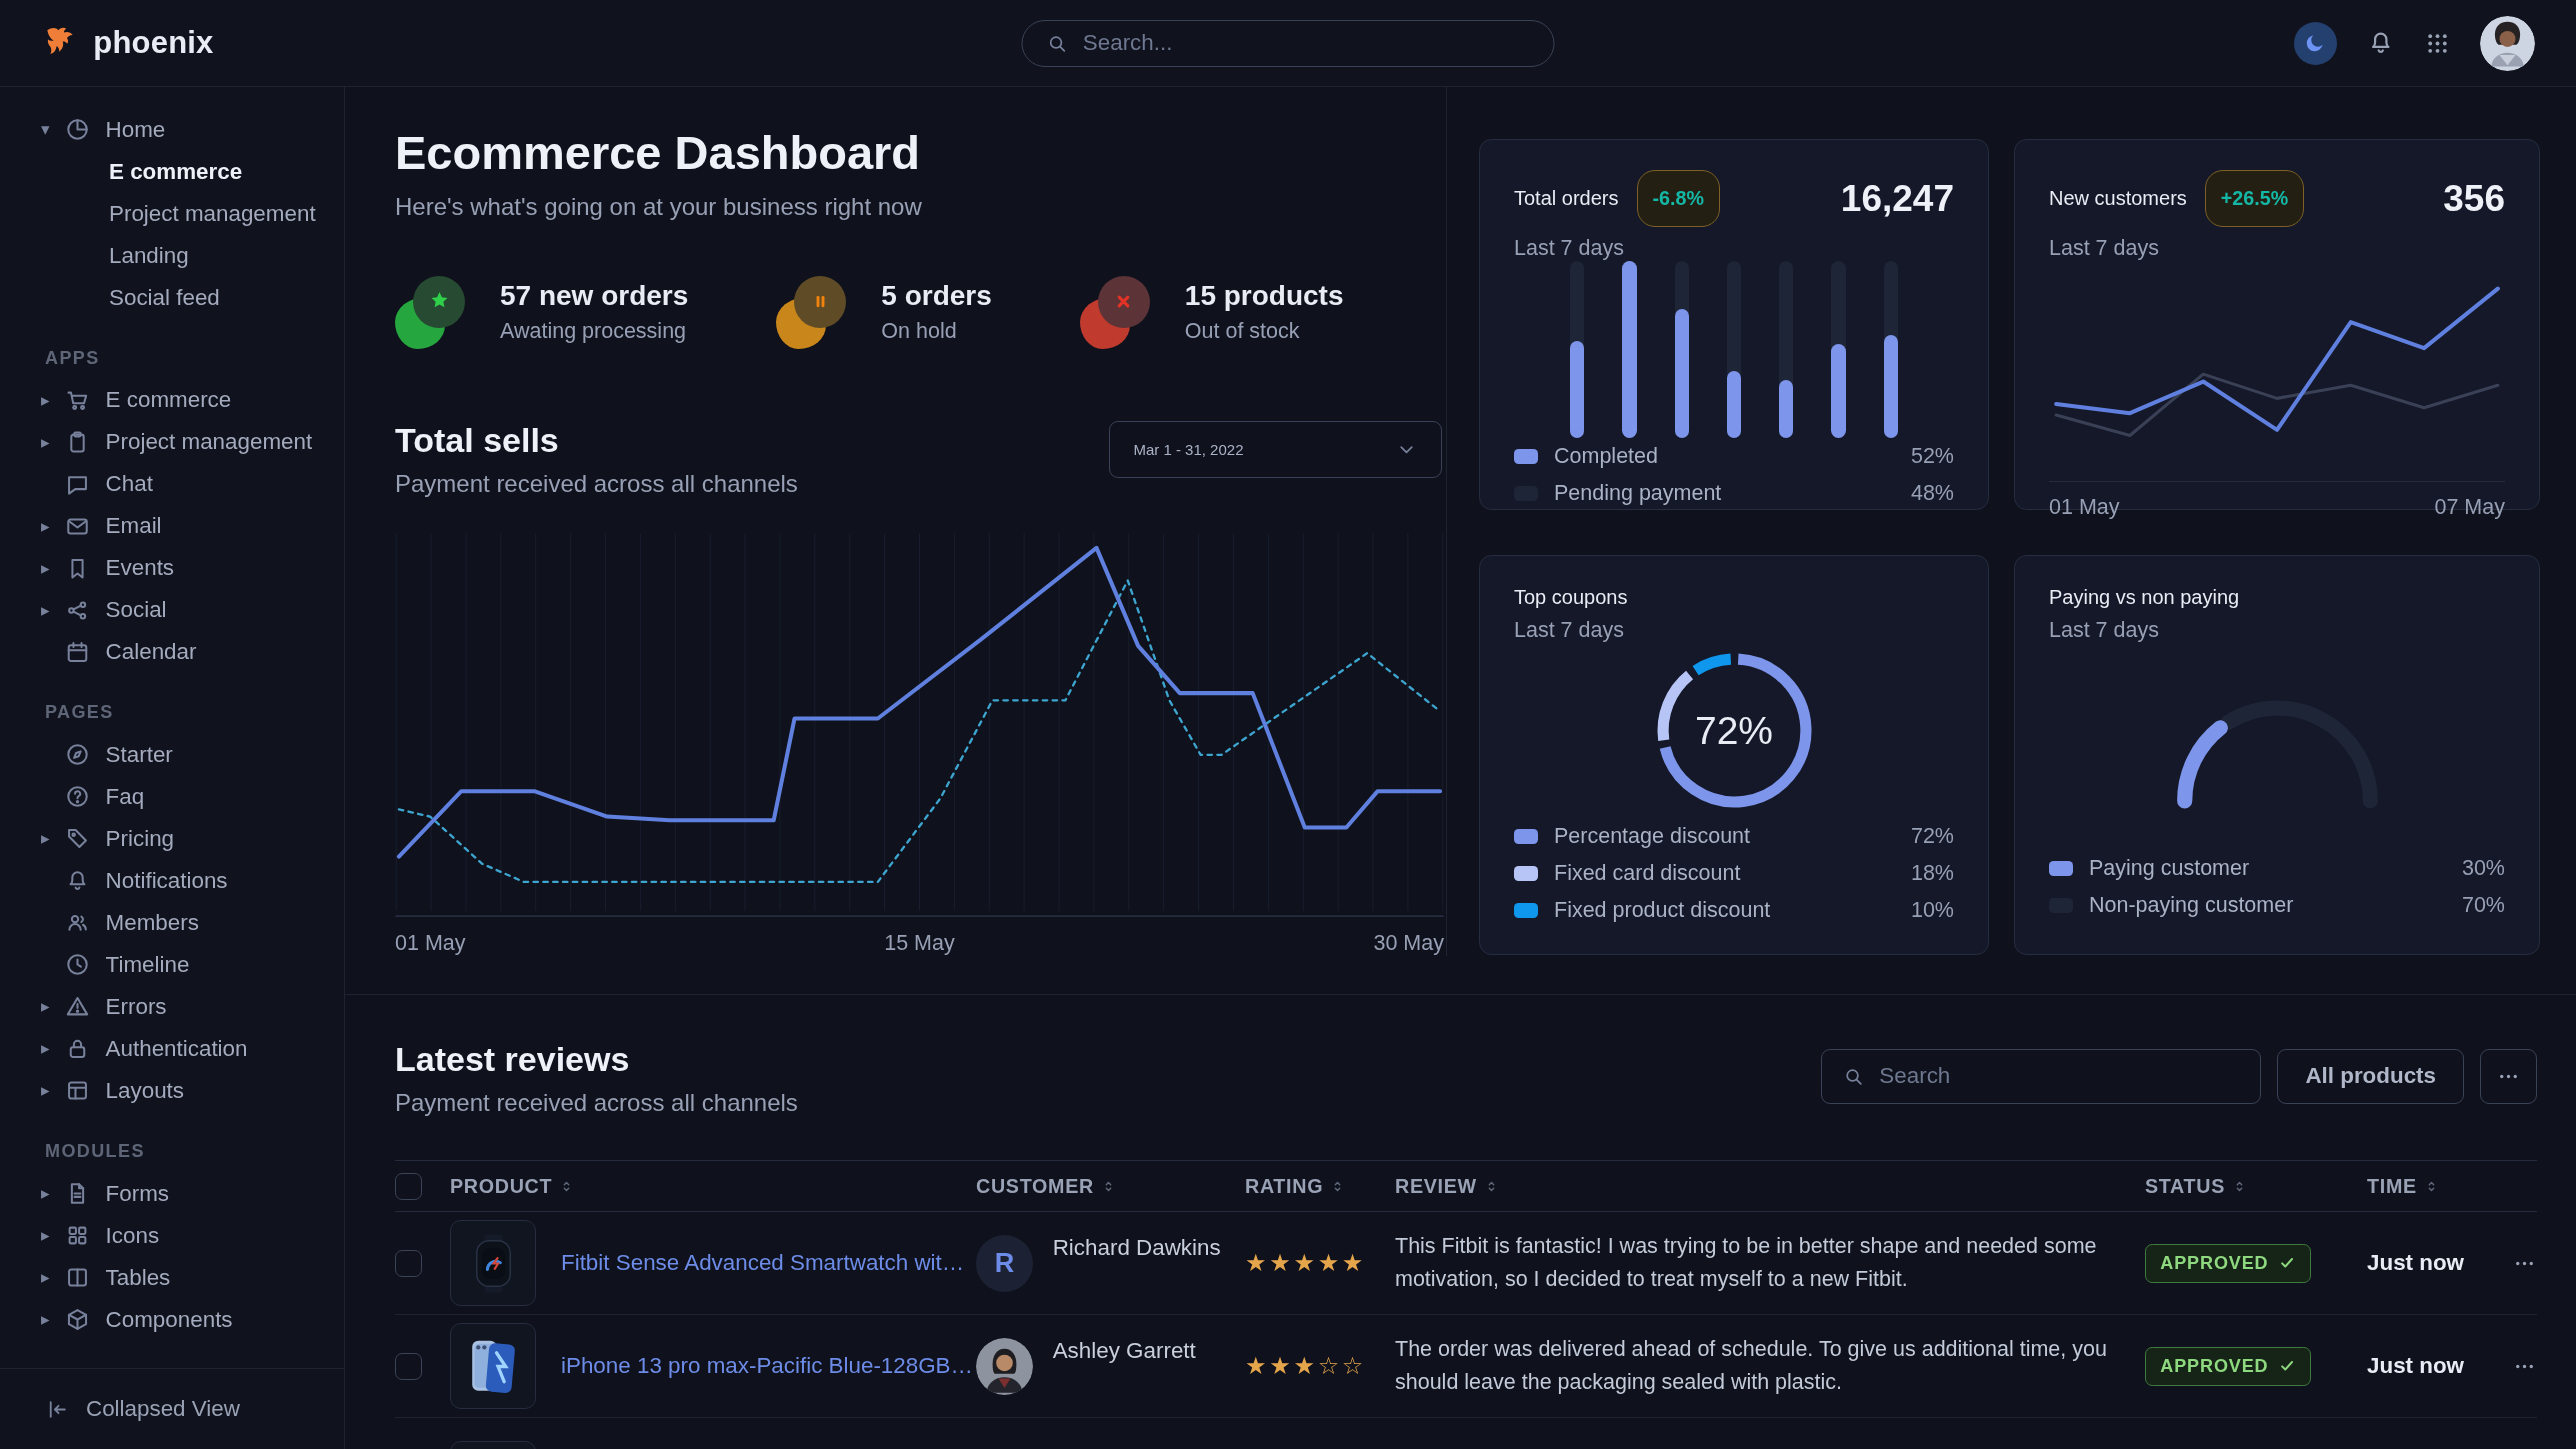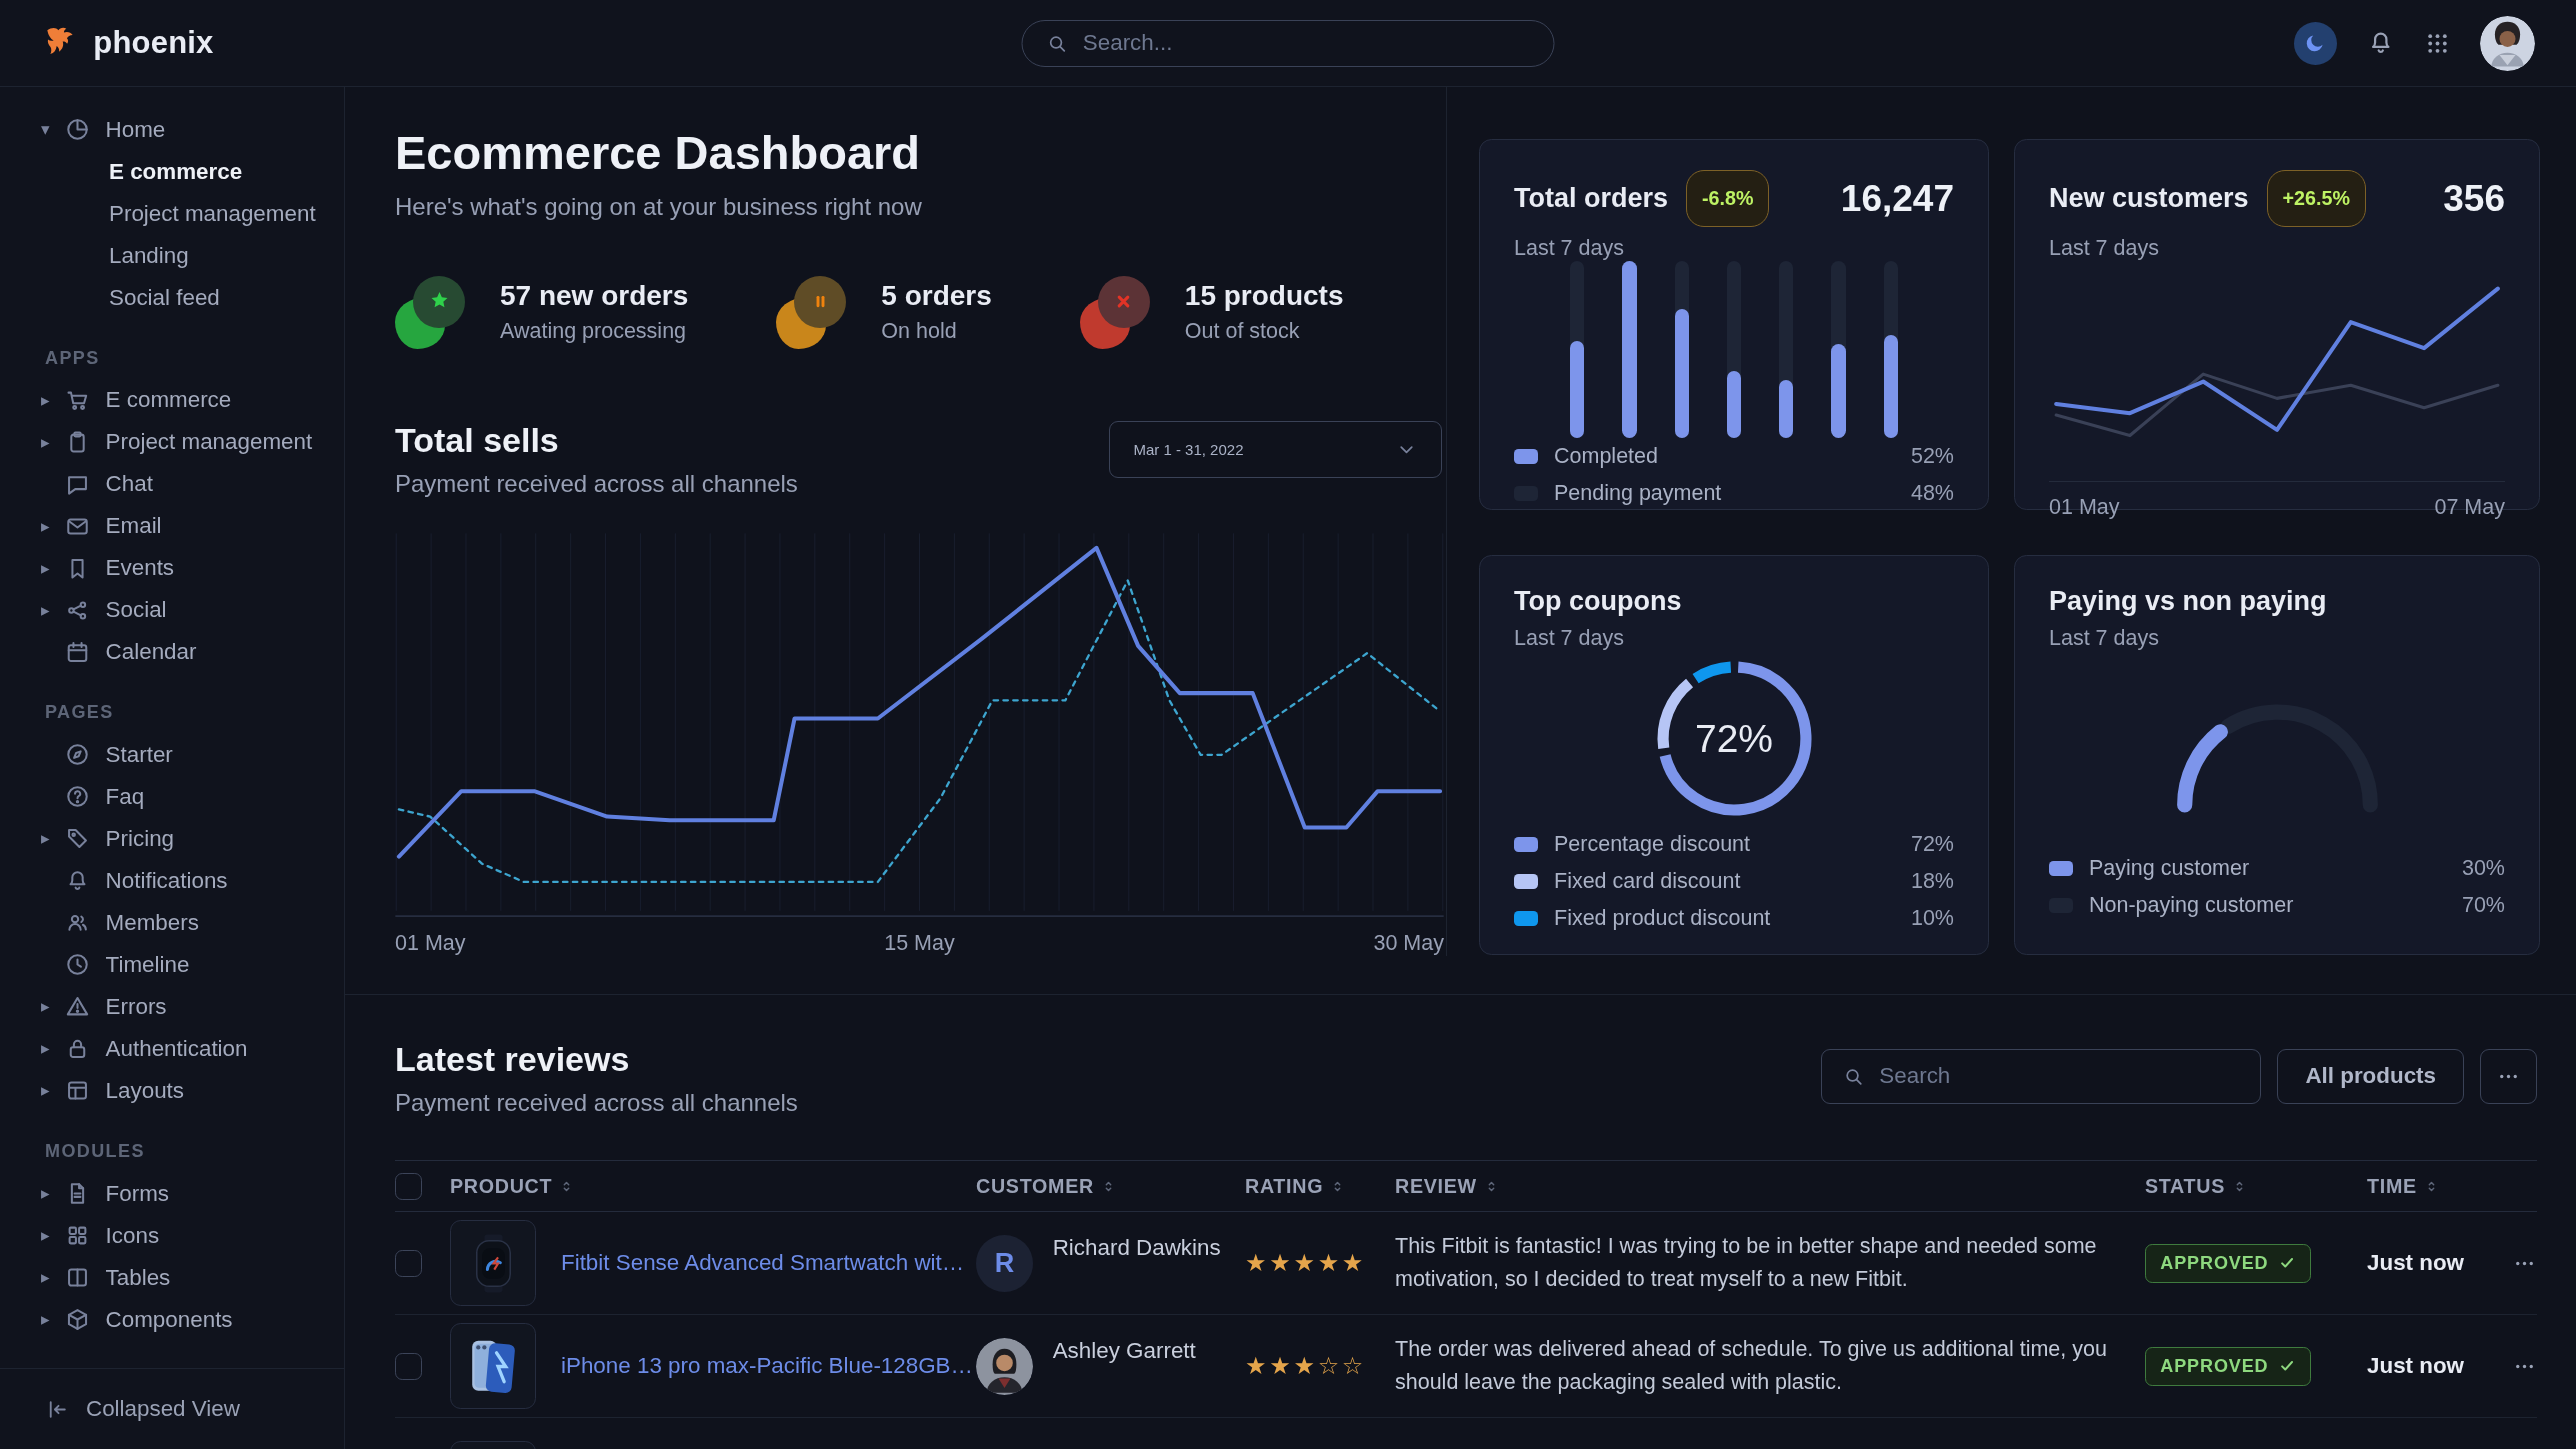--- a/index.html
+++ b/index.html
@@ -62,23 +62,23 @@
   .date-select .chev{margin-left:auto;display:flex}
   .sells-chart{margin-top:30px;width:1049px}
   .x-labels{display:flex;font-size:21.5px;color:#98a0b5;margin-top:12.5px;width:1049px}
   .x-labels .mid{flex:1;text-align:center}
   
   .cards-grid{display:grid;grid-template-columns:1fr 1fr;column-gap:25px;row-gap:45px}
   .card{background:#141828;border:0.9px solid #262d40;border-radius:12.5px;padding:30px 34px;
     display:flex;flex-direction:column;height:371px}
   .card.tall{height:400px}
   .card-head{display:flex;align-items:center;gap:18px}
-  .card-title{font-size:27px;font-weight:700;color:#e9ecf4}
+  .card-title{font-size:20px;font-weight:400;color:#e9ecf4}
   .badge{font-size:19.7px;font-weight:700;padding:16px 15px;border-radius:18px;
-    border:0.9px solid #7d6127;color:#bef264;background:#241f13}
+    border:0.9px solid #7d6127;color:#14b8a6;background:#241f13}
   .card-value{margin-left:auto;font-size:37px;font-weight:700;color:#eef1f7}
   .card-period{font-size:21.5px;color:#98a0b5;margin-top:9px}
   .card-body{flex:1;display:flex;align-items:center;justify-content:center}
   .legend{margin-top:auto}
   .legend-row{display:flex;align-items:center;gap:16px;font-size:21.5px;color:#aab2c6;height:37px}
   .legend-swatch{width:24px;height:15px;border-radius:4.5px;flex:none}
   .legend-val{margin-left:auto;color:#98a0b5}
   .bars{display:flex;gap:38px;height:177px;align-items:flex-end}
   .bar{position:relative;width:14.3px;height:100%}
   .bar-track{position:absolute;inset:0;background:#1e2536;border-radius:8px}

